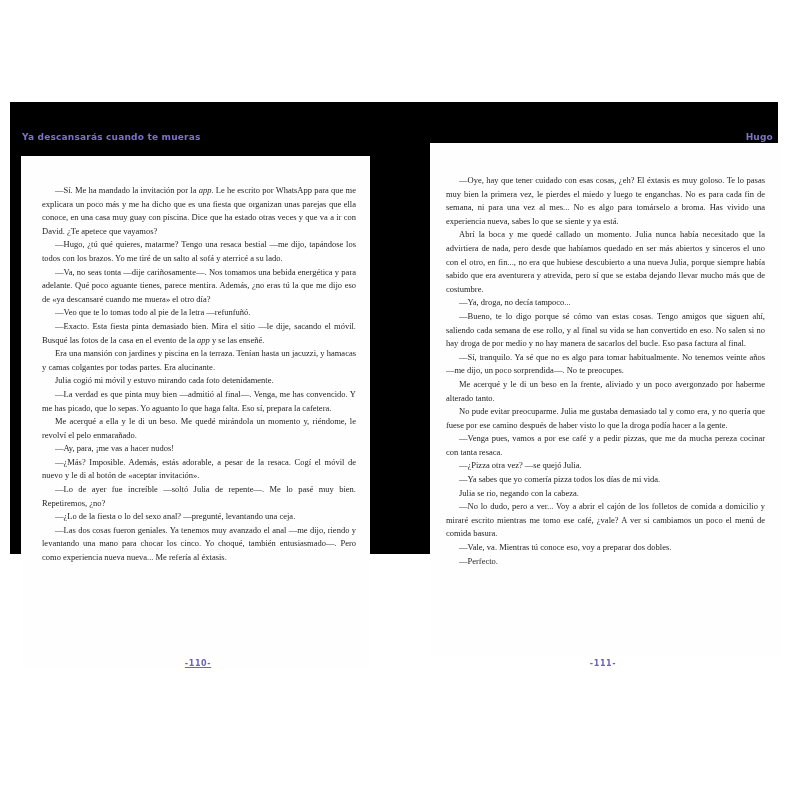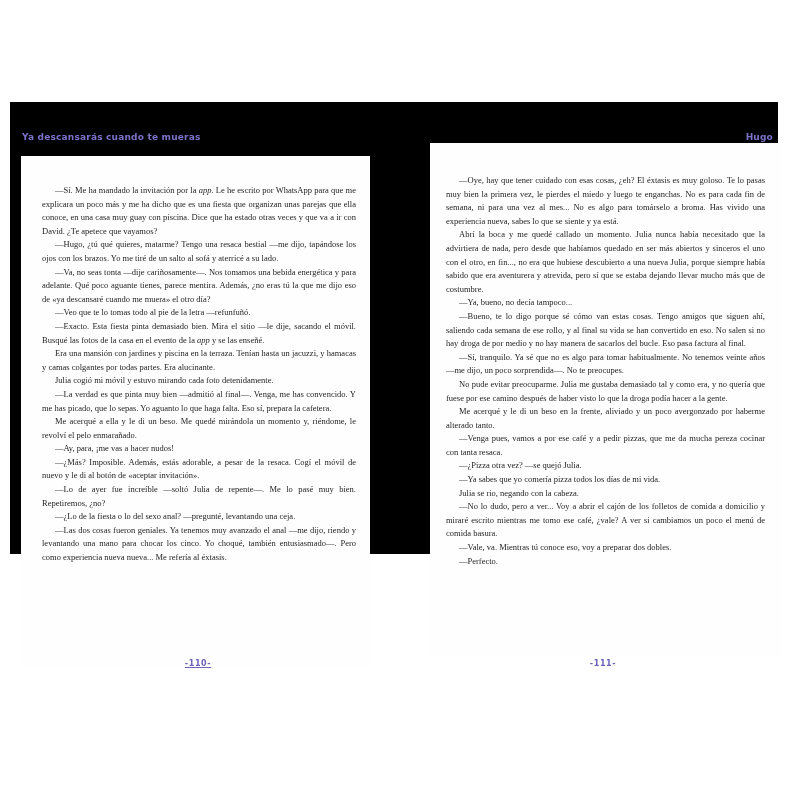--- a/index.html
+++ b/index.html
@@ -44,45 +44,45 @@
 </head>
 <body>
 
 <div class="panel" style="background: rgb(0, 0, 0);">
   <div class="runhead left" style="color: rgb(123, 115, 201);">Ya descansarás cuando te mueras</div>
   <div class="runhead right" style="color: rgb(123, 115, 201);">Hugo</div>
 
   <div class="page page-left" style="background: rgb(254, 254, 254);">
     <div class="pagetext" id="text-left" style="color: rgb(29, 29, 29);">
         <p>—Sí. Me ha mandado la invitación por la <em>app</em>. Le he escrito por WhatsApp para que me explicara un poco más y me ha dicho que es una fiesta que organizan unas parejas que ella conoce, en una casa muy guay con piscina. Dice que ha estado otras veces y que va a ir con David. ¿Te apetece que vayamos?</p>
-        <p>—Hugo, ¿tú qué quieres, matarme? Tengo una resaca bestial —me dijo, tapándose los ojos con los brazos. Yo me tiré de un salto al sofá y aterricé a su lado.</p>
+        <p>—Hugo, ¿tú qué quieres, matarme? Tengo una resaca bestial —me dijo, tapándose los todos con los brazos. Yo me tiré de un salto al sofá y aterricé a su lado.</p>
         <p>—Va, no seas tonta —dije cariñosamente—. Nos tomamos una bebida energética y para adelante. Qué poco aguante tienes, parece mentira. Además, ¿no eras tú la que me dijo eso de «ya descansaré cuando me muera» el otro día?</p>
         <p>—Veo que te lo tomas todo al pie de la letra —refunfuñó.</p>
         <p>—Exacto. Esta fiesta pinta demasiado bien. Mira el sitio —le dije, sacando el móvil. Busqué las fotos de la casa en el evento de la <em>app</em> y se las enseñé.</p>
         <p>Era una mansión con jardines y piscina en la terraza. Tenían hasta un jacuzzi, y hamacas y camas colgantes por todas partes. Era alucinante.</p>
         <p>Julia cogió mi móvil y estuvo mirando cada foto detenidamente.</p>
         <p>—La verdad es que pinta muy bien —admitió al final—. Venga, me has convencido. Y me has picado, que lo sepas. Yo aguanto lo que haga falta. Eso sí, prepara la cafetera.</p>
         <p>Me acerqué a ella y le di un beso. Me quedé mirándola un momento y, riéndome, le revolví el pelo enmarañado.</p>
         <p>—Ay, para, ¡me vas a hacer nudos!</p>
         <p>—¿Más? Imposible. Además, estás adorable, a pesar de la resaca. Cogí el móvil de nuevo y le di al botón de «aceptar invitación».</p>
         <p>—Lo de ayer fue increíble —soltó Julia de repente—. Me lo pasé muy bien. Repetiremos, ¿no?</p>
         <p>—¿Lo de la fiesta o lo del sexo anal? —pregunté, levantando una ceja.</p>
         <p>—Las dos cosas fueron geniales. Ya tenemos muy avanzado el anal —me dijo, riendo y levantando una mano para chocar los cinco. Yo choqué, también entusiasmado—. Pero como experiencia nueva nueva... Me refería al éxtasis.</p>
       </div>
   </div>
 
   <div class="page page-right" style="background: rgb(254, 254, 254);">
     <div class="pagetext" id="text-right" style="color: rgb(29, 29, 29);">
         <p>—Oye, hay que tener cuidado con esas cosas, ¿eh? El éxtasis es muy goloso. Te lo pasas muy bien la primera vez, le pierdes el miedo y luego te enganchas. No es para cada fin de semana, ni para una vez al mes... No es algo para tomárselo a broma. Has vivido una experiencia nueva, sabes lo que se siente y ya está.</p>
         <p>Abrí la boca y me quedé callado un momento. Julia nunca había necesitado que la advirtiera de nada, pero desde que habíamos quedado en ser más abiertos y sinceros el uno con el otro, en fin..., no era que hubiese descubierto a una nueva Julia, porque siempre había sabido que era aventurera y atrevida, pero sí que se estaba dejando llevar mucho más que de costumbre.</p>
-        <p>—Ya, bueno, no decía tampoco...</p>
+        <p>—Ya, droga, no decía tampoco...</p>
         <p>—Bueno, te lo digo porque sé cómo van estas cosas. Tengo amigos que siguen ahí, saliendo cada semana de ese rollo, y al final su vida se han convertido en eso. No salen si no hay droga de por medio y no hay manera de sacarlos del bucle. Eso pasa factura al final.</p>
         <p>—Sí, tranquilo. Ya sé que no es algo para tomar habitualmente. No tenemos veinte años —me dijo, un poco sorprendida—. No te preocupes.</p>
+        <p>Me acerqué y le di un beso en la frente, aliviado y un poco avergonzado por haberme alterado tanto.</p>
         <p>No pude evitar preocuparme. Julia me gustaba demasiado tal y como era, y no quería que fuese por ese camino después de haber visto lo que la droga podía hacer a la gente.</p>
-        <p>Me acerqué y le di un beso en la frente, aliviado y un poco avergonzado por haberme alterado tanto.</p>
         <p>—Venga pues, vamos a por ese café y a pedir pizzas, que me da mucha pereza cocinar con tanta resaca.</p>
         <p>—¿Pizza otra vez? —se quejó Julia.</p>
         <p>—Ya sabes que yo comería pizza todos los días de mi vida.</p>
         <p>Julia se rio, negando con la cabeza.</p>
         <p>—No lo dudo, pero a ver... Voy a abrir el cajón de los folletos de comida a domicilio y miraré escrito mientras me tomo ese café, ¿vale? A ver si cambiamos un poco el menú de comida basura.</p>
         <p>—Vale, va. Mientras tú conoce eso, voy a preparar dos dobles.</p>
         <p>—Perfecto.</p>
       </div>
   </div>
 

